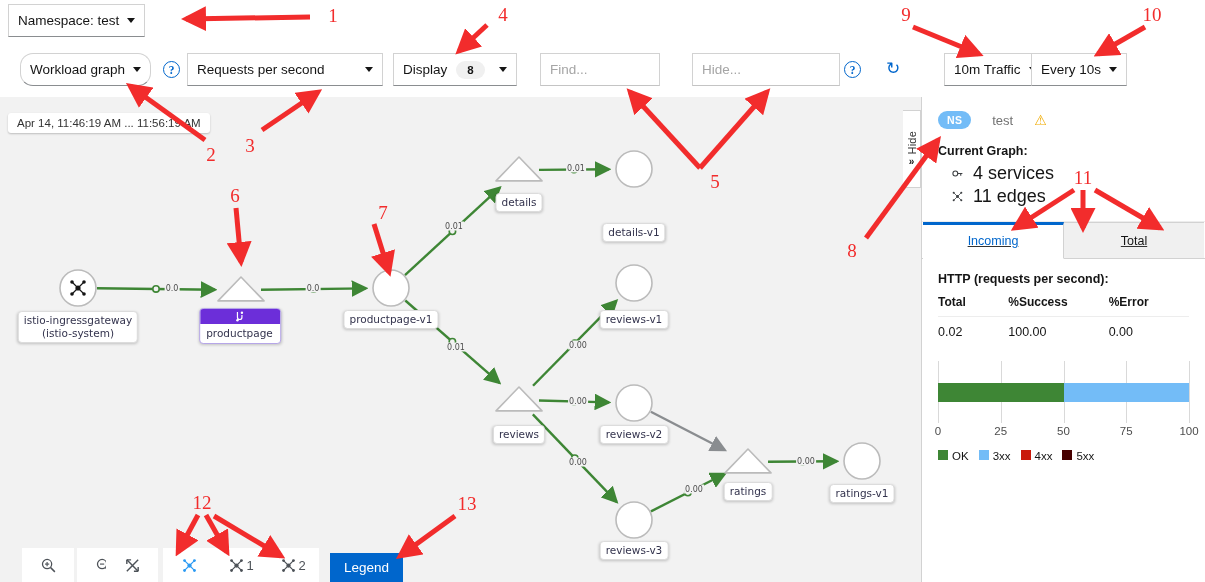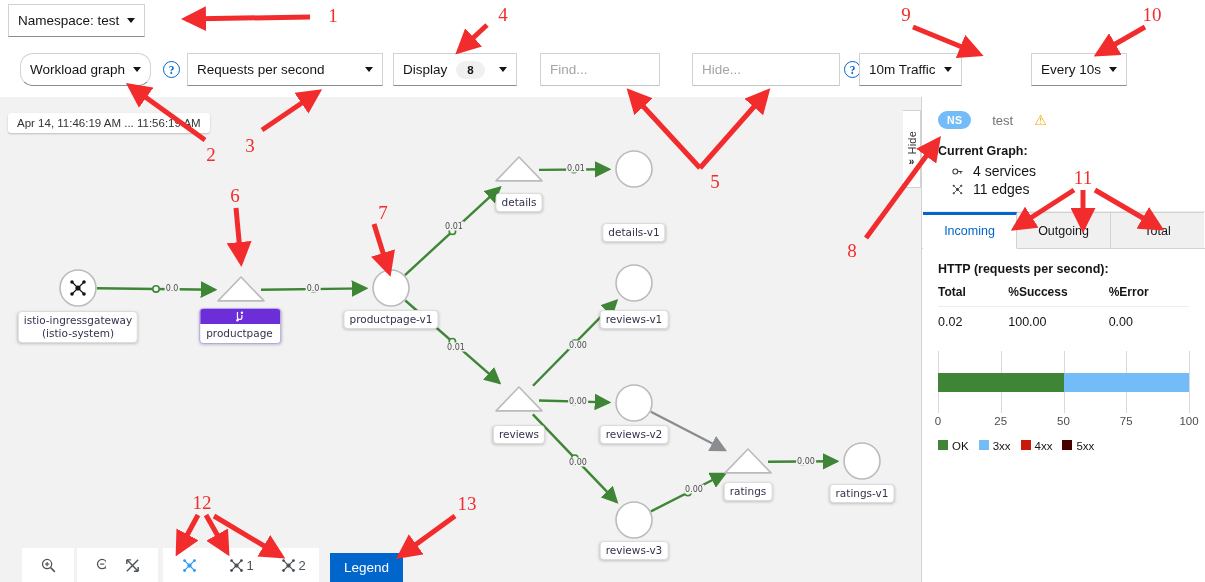--- a/index.html
+++ b/index.html
@@ -116,24 +116,24 @@
   #panel-header { padding:14px 16px 12px 16px; border-bottom:1px solid #ededed; }
   .ns-row { display:flex; align-items:center; gap:21px; }
   #ns-badge {
     background:#73bcf7; color:#fff; border-radius:11px; font-size:10.5px;
     font-weight:bold; padding:3px 9px; letter-spacing:.3px;
   }
   #ns-name { font-size:13px; color:#737373; }
   #ns-warning { color:#f0ab00; font-size:14px; }
 
   #current-graph-title { font-size:12.5px; font-weight:bold; color:#151515; margin:15px 0 5px 0; }
-  .graph-stat { display:flex; align-items:center; gap:8px; font-size:14px; color:#151515; margin:2px 0 2px 12px; }
+  .graph-stat { display:flex; align-items:center; gap:8px; font-size:18px; color:#151515; margin:2px 0 2px 12px; }
   .graph-stat .si { width:15px; display:flex; justify-content:center; color:#3c3f42; }
 
-  #panel-tabs { display:flex; border-bottom:1px solid #d2d2d2; padding:0 1px; }
+  #panel-tabs { display:flex; border-bottom:1px solid #d2d2d2; padding:0 1px;text-decoration:underline; }
   .panel-tab {
     flex:1; text-align:center; font-size:12.5px; padding:11px 4px 10px 4px;
     cursor:pointer; color:#151515; background:#f0f0f0;
     border-right:1px solid #d2d2d2; border-top:1px solid #d2d2d2;
   }
   .panel-tab.active {
     background:#fff; color:#06c; border-top:3px solid #06c; padding-top:9px;
     margin-bottom:-1px; border-bottom:1px solid #fff;
   }
 
@@ -196,21 +196,21 @@
   </div>
 
   <div class="ctrl input" style="left:692px; top:8px; width:148px;">
     <span>Hide...</span>
   </div>
 
   <div class="help-icon" style="left:844px; top:16px;">?</div>
 
   <div id="history-icon" style="left:886px; top:15px;">↻</div>
 
-  <div class="ctrl" style="left:859px; top:8px;justify-content:flex-end;">
+  <div class="ctrl" style="left:944px; top:8px;justify-content:flex-end;">
     <span>10m Traffic</span>
     <span class="caret"></span>
   </div>
 
   <div class="ctrl" style="left:1031px; top:8px;">
     <span>Every 10s</span>
     <span class="caret"></span>
   </div>
 
   <button id="refresh-button">
@@ -409,21 +409,20 @@
             <circle cx="19" cy="19" r="1.9" fill="#3c3f42"></circle>
             <path d="M12 12 L5 5 M12 12 L19 5 M12 12 L5 19 M12 12 L19 19" stroke="#3c3f42" stroke-width="1.4"></path>
           </svg>
       </span>
       <span>11 edges</span>
     </div>
   </div>
 
   <div id="panel-tabs">
     <div class="panel-tab active">Incoming</div>
-    <div class="panel-tab">Outgoing</div>
     <div class="panel-tab" style="border-right:none;">Total</div>
   </div>
 
   <div id="panel-body">
     <div id="http-title">HTTP (requests per second):</div>
     <table id="rate-table">
       <thead>
         <tr>
           <th style="width:28%">Total</th>
           <th style="width:40%">%Success</th>

